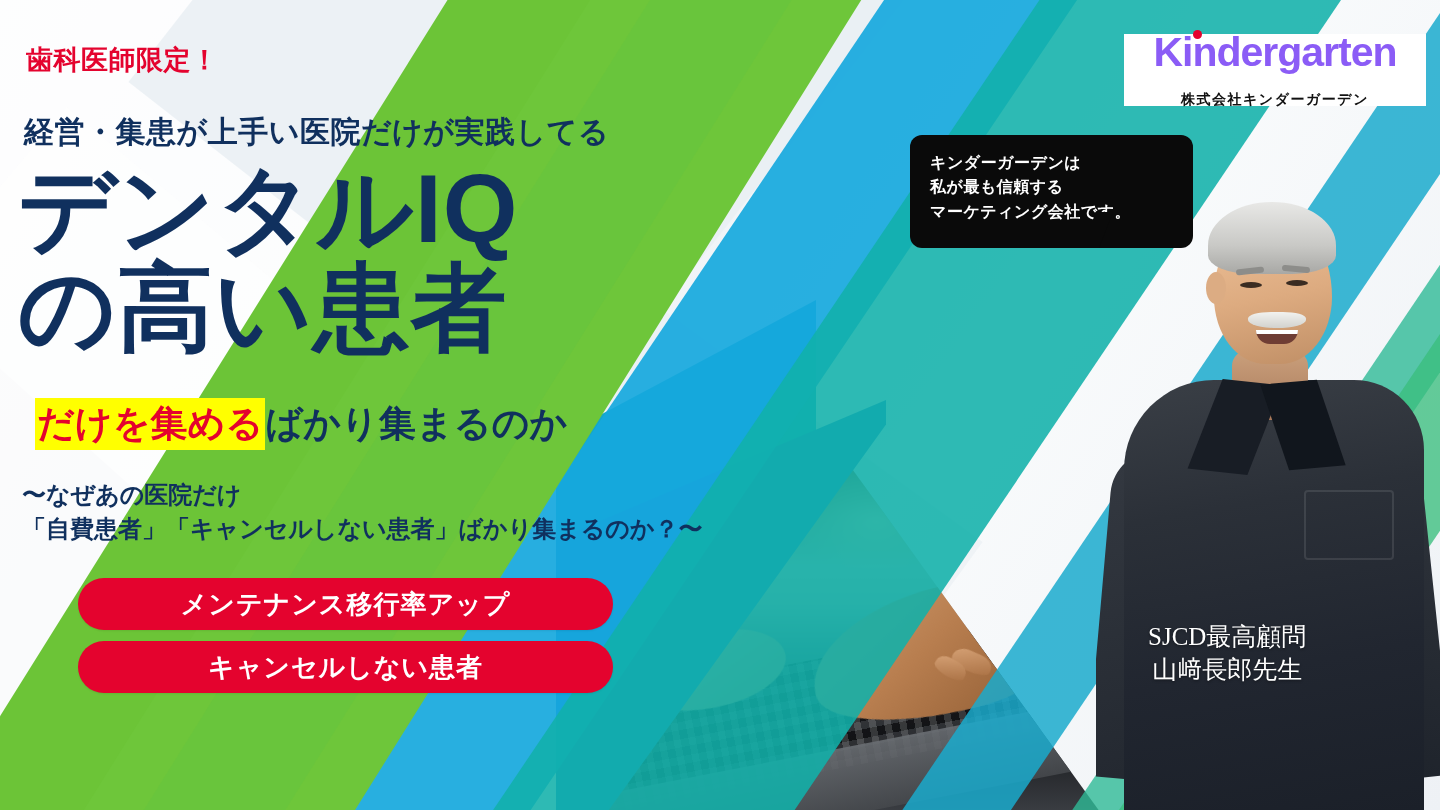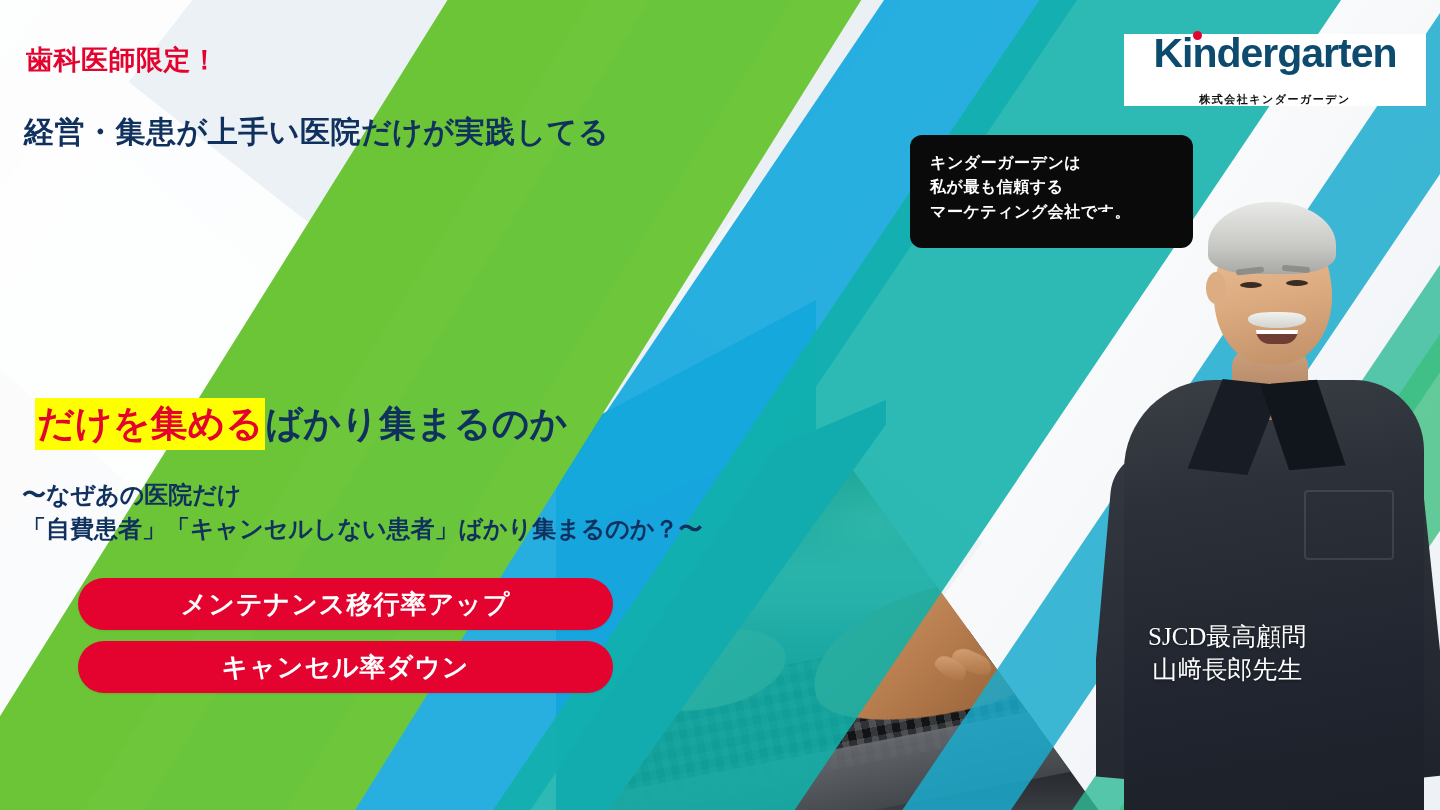--- a/index.html
+++ b/index.html
@@ -120,23 +120,23 @@
 
   .pills{position:absolute;left:78px;top:578px;width:535px;}
   .pill{height:52px;border-radius:28px;background:#e4032e;color:#ffffff;
         display:flex;align-items:center;justify-content:center;
         font-size:26px;font-weight:bold;letter-spacing:1px;margin-bottom:11px;
         box-shadow:0 1px 2px rgba(0,0,0,.08);}
 
   
   .logo-box{position:absolute;left:1124px;top:34px;width:302px;height:72px;background:#ffffff;
             display:flex;flex-direction:column;justify-content:center;align-items:center;}
-  .logo-main{position:relative;font-size:41px;font-weight:bold;color:#0c4a6e;letter-spacing:-1px;line-height:1;}
+  .logo-main{position:relative;font-size:41px;font-weight:bold;color:#8b5cf6;letter-spacing:-1px;line-height:1;}
   .logo-dot{position:absolute;left:40px;top:-2px;width:9px;height:9px;border-radius:50%;background:#e4032e;}
-  .logo-sub{font-size:11px;color:#111111;letter-spacing:1.5px;margin-top:18px;font-weight:bold;}
+  .logo-sub{font-size:14px;color:#111111;letter-spacing:1.5px;margin-top:18px;font-weight:bold;}
 
   
   .bubble{position:absolute;left:910px;top:135px;width:245px;background:#0a0a0a;color:#ffffff;
           border-radius:12px;padding:16px 18px 24px 20px;font-size:16px;line-height:1.52;
           font-weight:bold;letter-spacing:.5px;white-space:pre-line;}
   .bubble-tail{position:absolute;left:1099px;top:212px;width:0;height:0;
           border-left:14px solid #0a0a0a;border-right:10px solid transparent;border-bottom:36px solid transparent;}
 
   
   .caption{position:absolute;left:1148px;top:620px;font-size:25px;line-height:1.33;color:#ffffff;
@@ -209,26 +209,28 @@
   </div>
 
   <div class="bubble">キンダーガーデンは
 私が最も信頼する
 マーケティング会社です。</div>
   <div class="bubble-tail"></div>
 
   <div class="content">
     <div class="kicker">歯科医師限定！</div>
     <div class="sub1">経営・集患が上手い医院だけが実践してる</div>
+    <div class="h1">デンタルIQ
+の高い患者</div>
     <div class="hl-row">
       <span class="hl-mark">だけを集める</span>
       <span>ばかり集まるのか</span>
     </div>
     <div class="lede">〜なぜあの医院だけ
 「自費患者」「キャンセルしない患者」ばかり集まるのか？〜</div>
 
     <div class="pills">
       <div class="pill">メンテナンス移行率アップ</div>
-      <div class="pill">キャンセル率ダウン</div>
+      <div class="pill">キャンセルしない患者</div>
     </div>
   </div>
 
 </div>
 
 </body></html>

